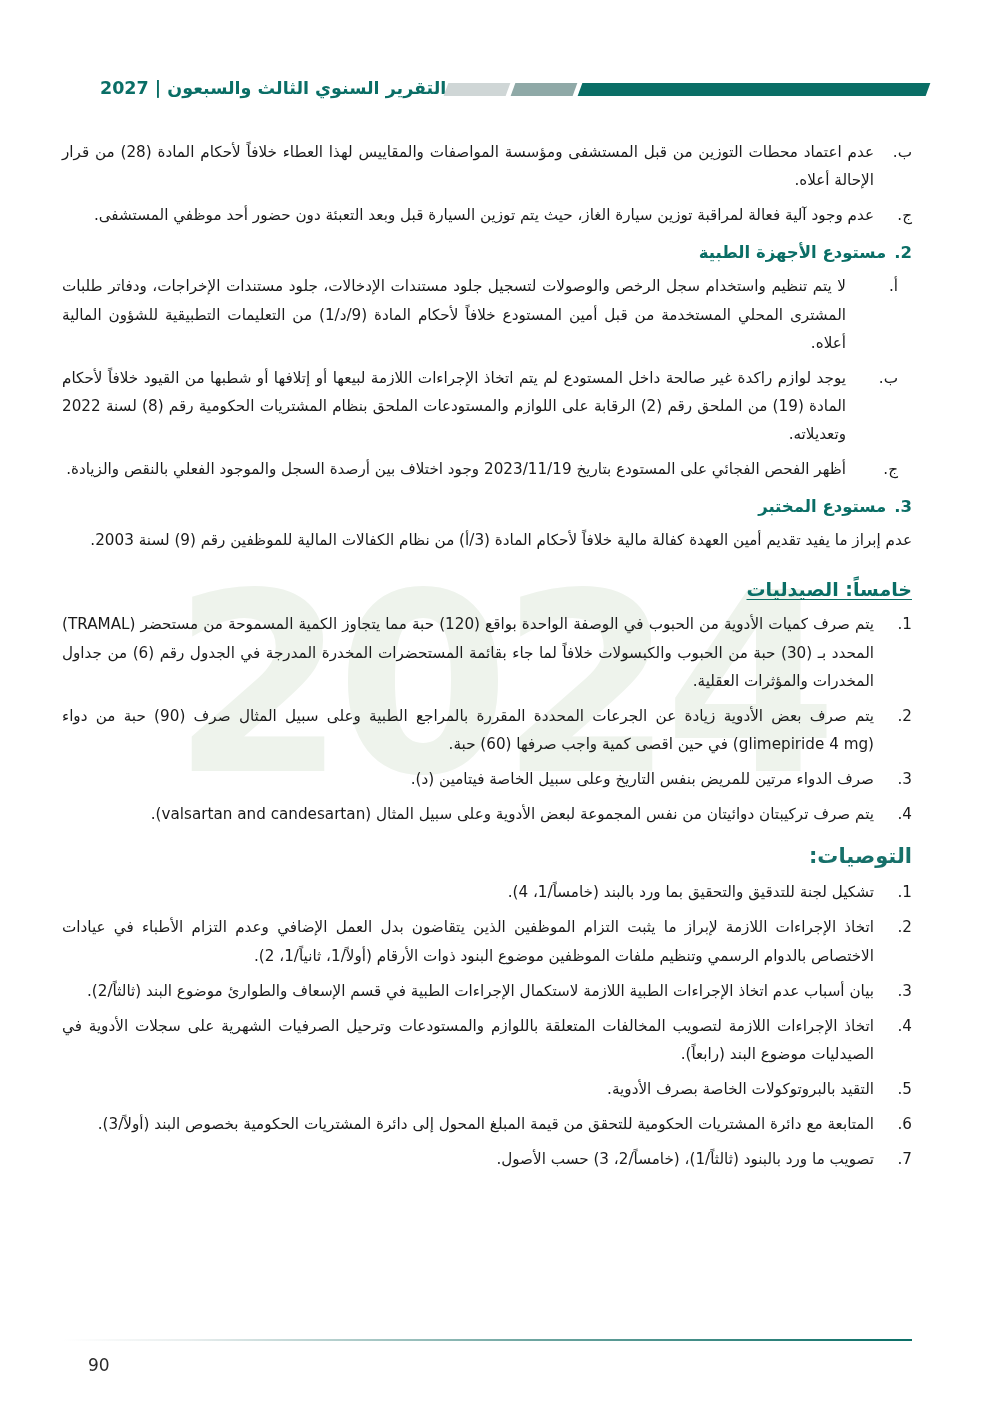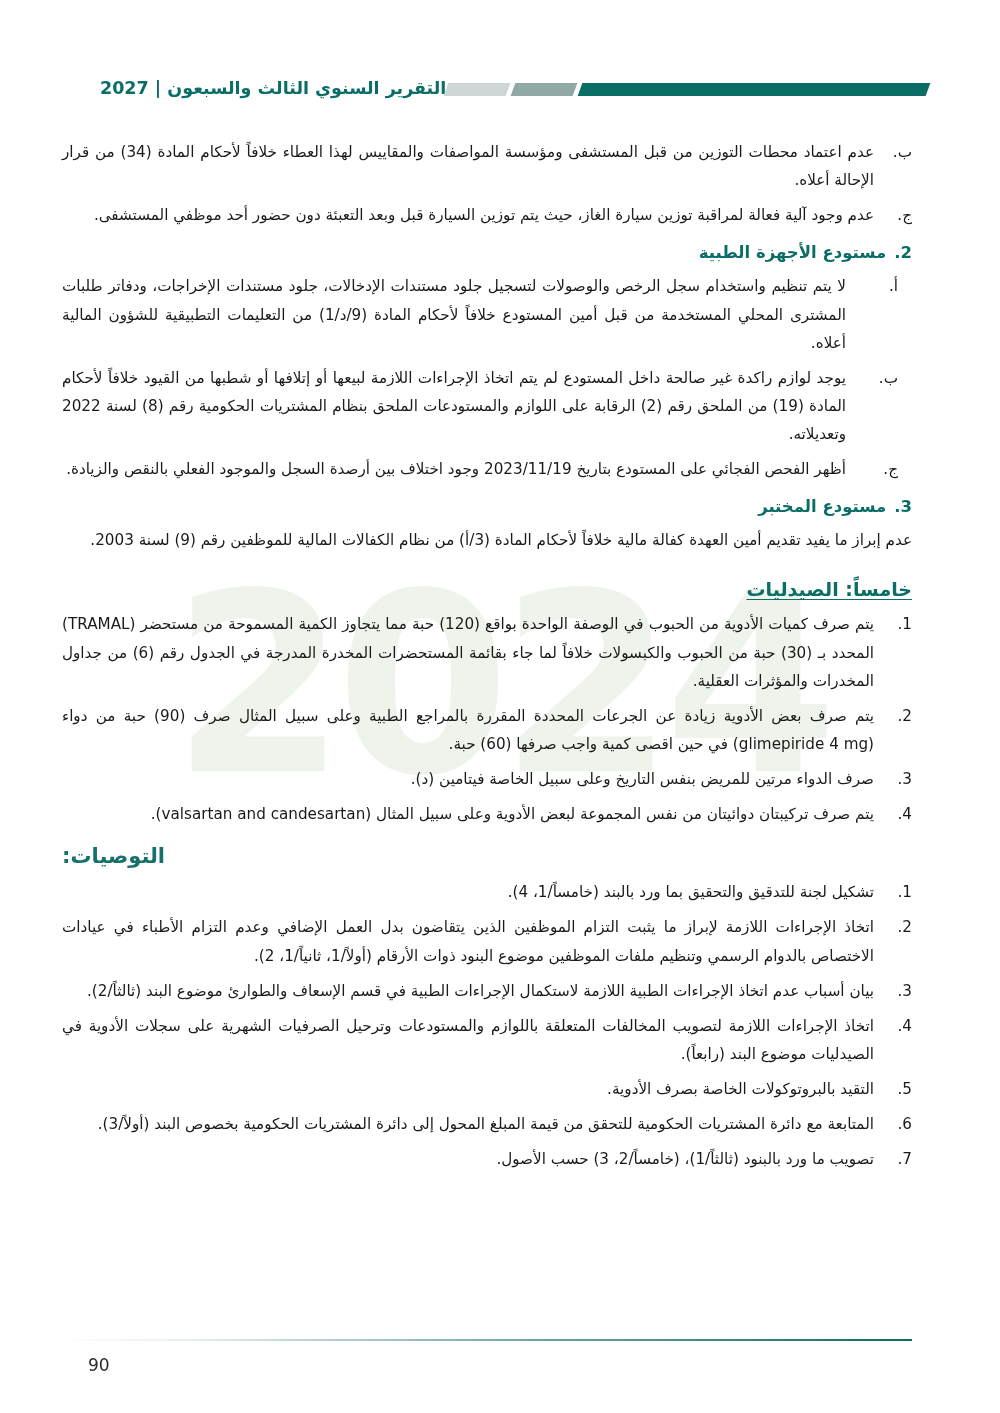--- a/index.html
+++ b/index.html
@@ -105,21 +105,21 @@
     font-size: 19px;
     margin: 20px 0 10px 0;
     text-decoration: underline;
     text-underline-offset: 3px;
   }
   .rec-heading {
     color: #17706a;
     font-weight: 700;
     font-size: 21px;
     margin: 16px 0 10px 0;
-    text-align: left;
+    text-align: right;
   }
 
   
   .item {
     display: flex;
     flex-direction: row;
     align-items: flex-start;
     margin: 0 0 7px 0;
     font-size: 15.2px;
     line-height: 1.85;
@@ -192,21 +192,21 @@
       <div class="bar-seg s1"></div>
       <div class="bar-seg s2"></div>
       <div class="bar-seg s3"></div>
     </div>
   </div>
 
   <div class="content">
 
     <div class="item">
       <span class="marker">ب.</span>
-      <span class="body">عدم اعتماد محطات التوزين من قبل المستشفى ومؤسسة المواصفات والمقاييس لهذا العطاء خلافاً لأحكام المادة (34) من قرار الإحالة أعلاه.</span>
+      <span class="body">عدم اعتماد محطات التوزين من قبل المستشفى ومؤسسة المواصفات والمقاييس لهذا العطاء خلافاً لأحكام المادة (28) من قرار الإحالة أعلاه.</span>
     </div>
     <div class="item">
       <span class="marker">ج.</span>
       <span class="body">عدم وجود آلية فعالة لمراقبة توزين سيارة الغاز، حيث يتم توزين السيارة قبل وبعد التعبئة دون حضور أحد موظفي المستشفى.</span>
     </div>
 
     <div class="sec-heading">
       <span class="num">2.</span>
       <span>مستودع الأجهزة الطبية</span>
     </div>

